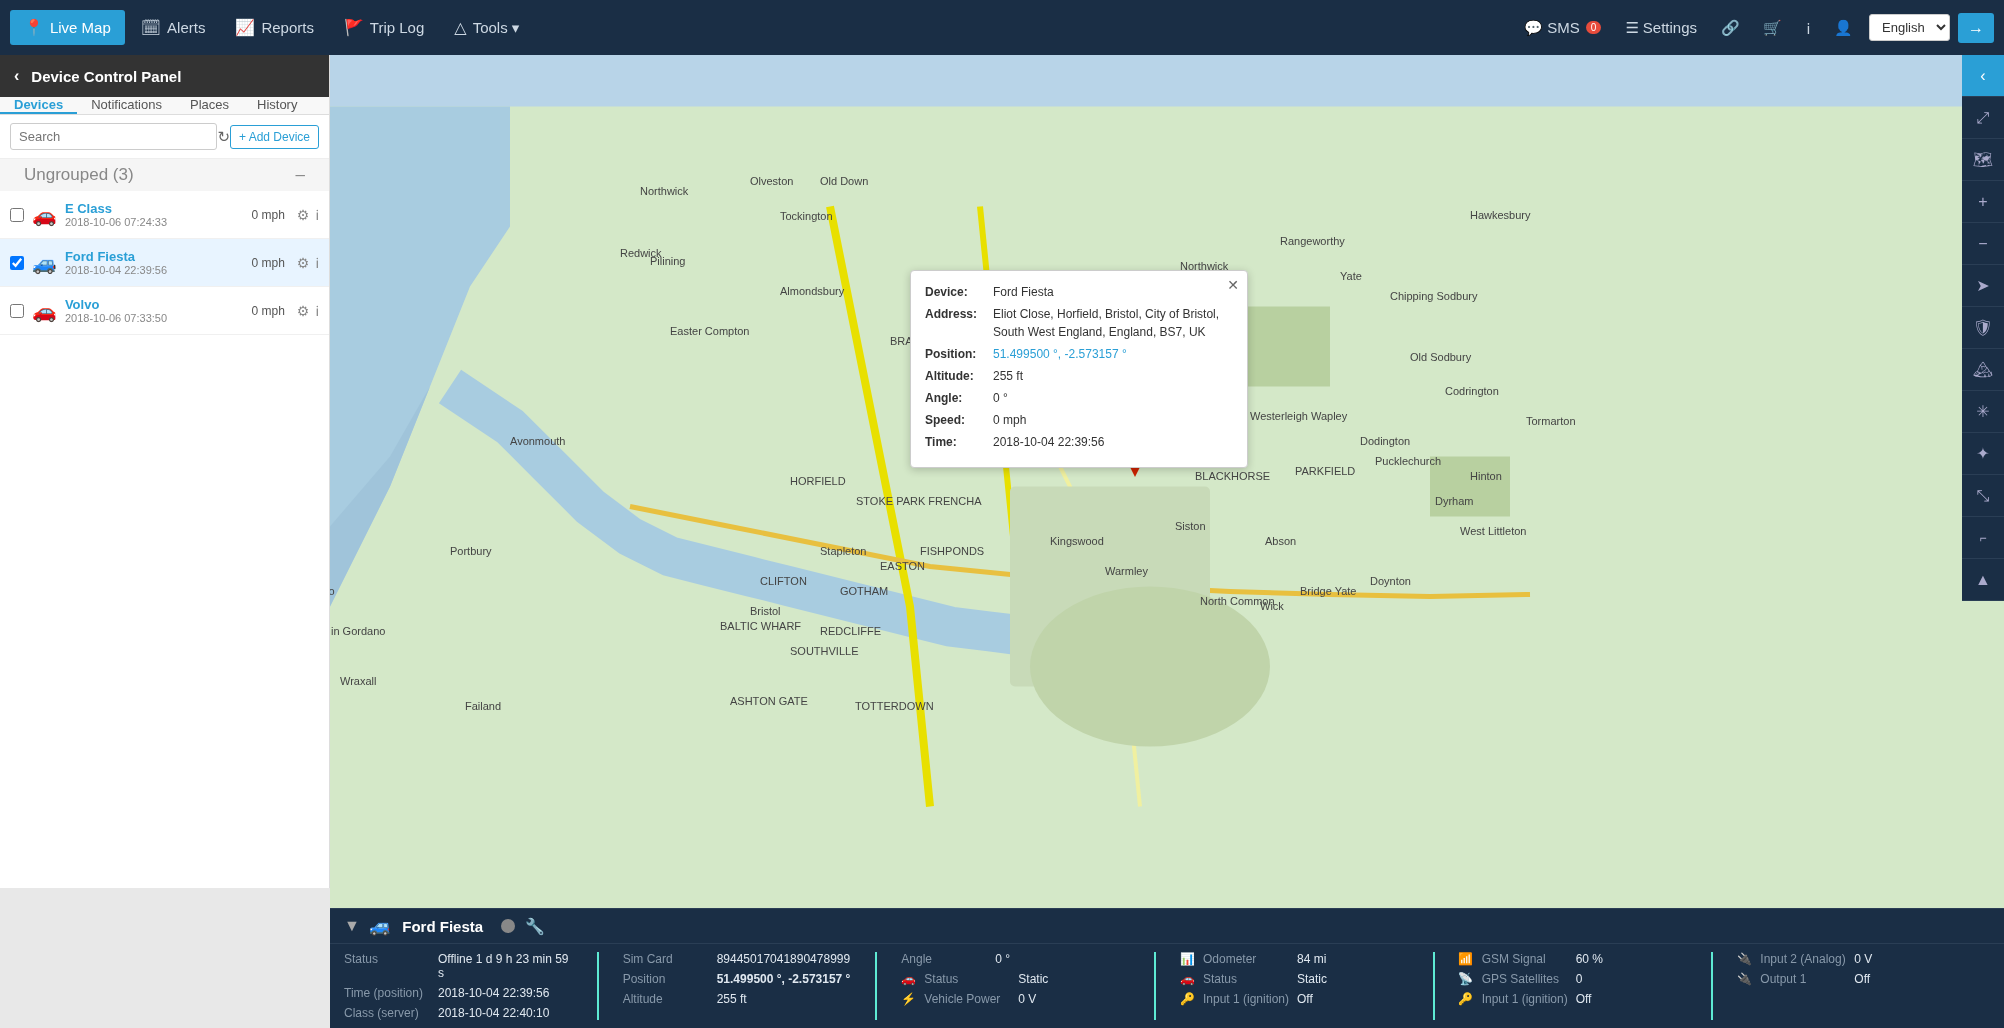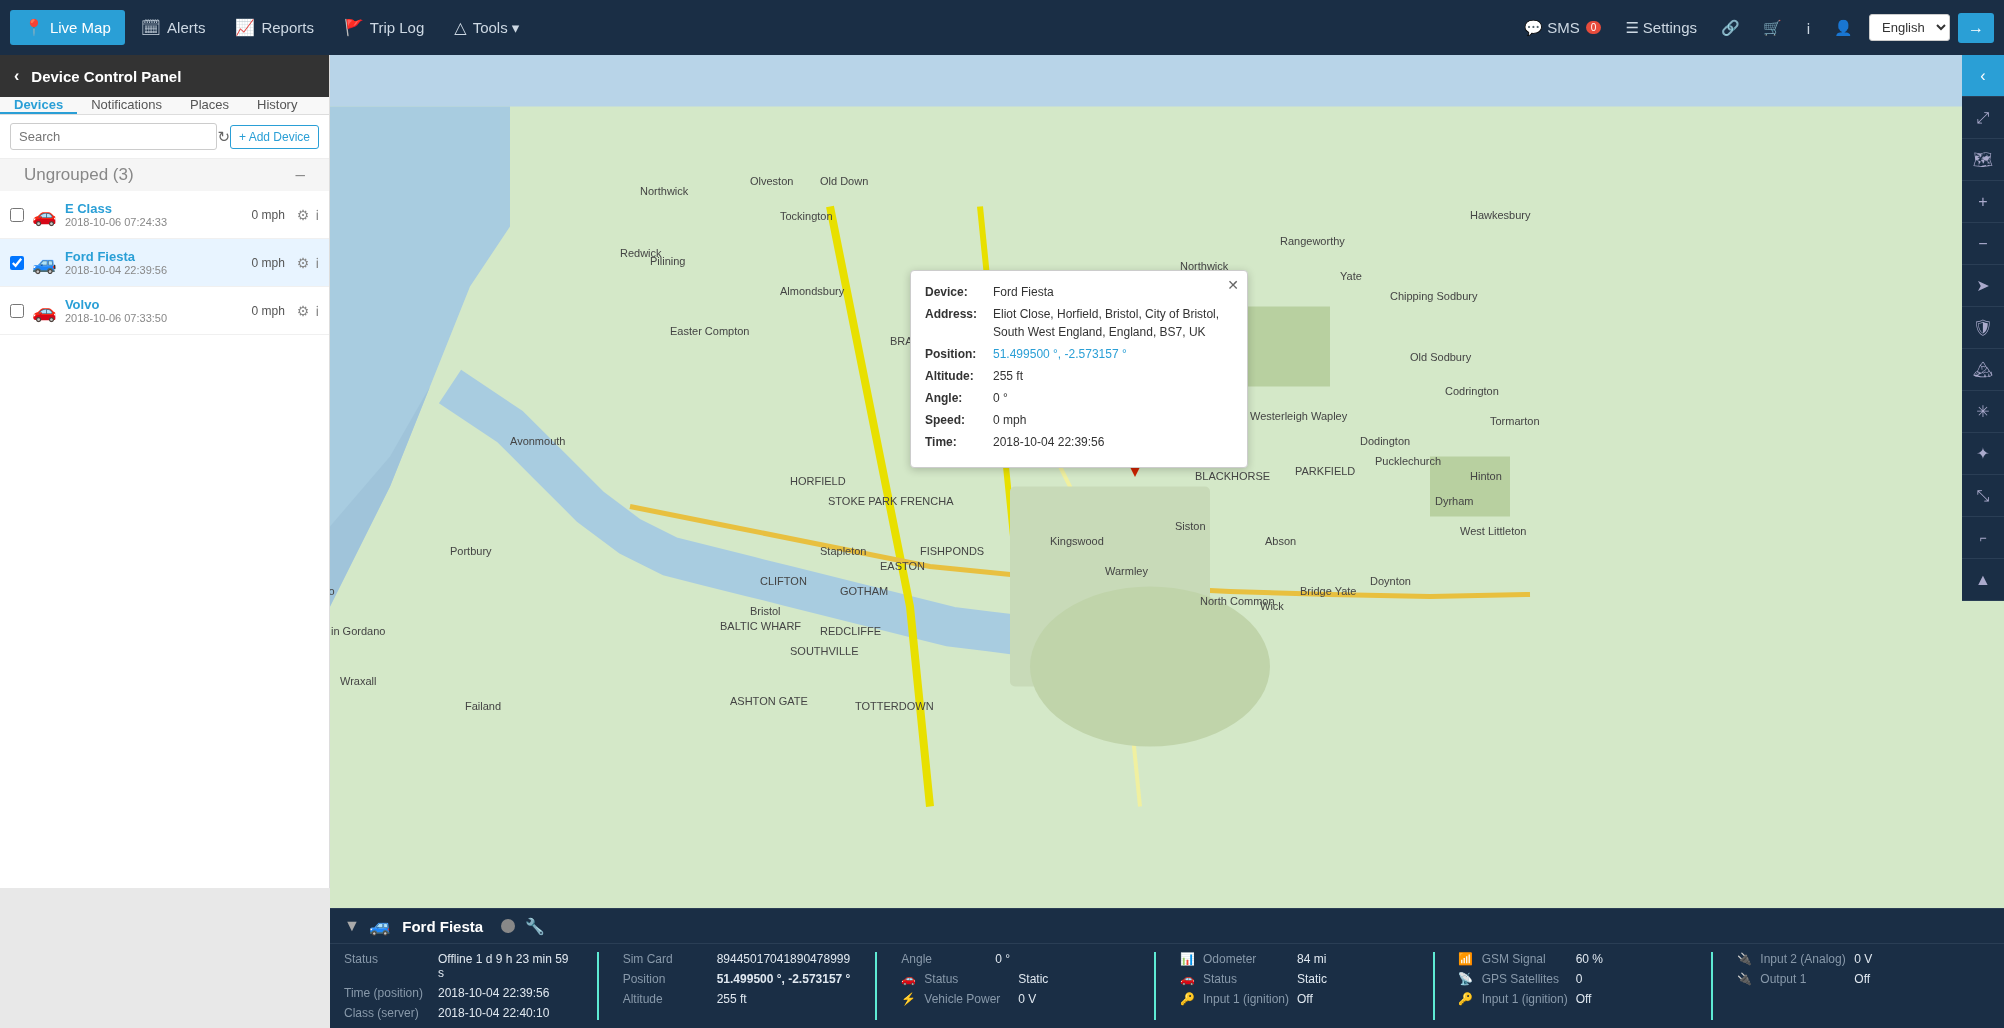--- a/index.html
+++ b/index.html
@@ -489,42 +489,42 @@
         <div class="map-text" style="top: 200px; left: 320px;">Pilining</div>
         <div class="map-text" style="top: 230px; left: 450px;">Almondsbury</div>
         <div class="map-text" style="top: 230px; left: 650px;">Bradley Stoke</div>
         <div class="map-text" style="top: 270px; left: 340px;">Easter Compton</div>
         <div class="map-text" style="top: 250px; left: 710px;">Frampton Cotterell</div>
         <div class="map-text" style="top: 280px; left: 560px;">BRANSON COURT</div>
         <div class="map-text" style="top: 420px; left: 460px;">HORFIELD</div>
         <div class="map-text" style="top: 550px; left: 420px;">Bristol</div>
         <div class="map-text" style="top: 490px; left: 120px;">Portbury</div>
         <div class="map-text" style="top: 380px; left: 180px;">Avonmouth</div>
-        <div class="map-text" style="top: 440px; left: 498px;">STOKE PARK FRENCHA</div>
+        <div class="map-text" style="top: 440px; left: 526px;">STOKE PARK FRENCHA</div>
         <div class="map-text" style="top: 530px; left: -90px;">Weston in Gordano</div>
         <div class="map-text" style="top: 570px; left: -40px;">Clapton in Gordano</div>
         <div class="map-text" style="top: 130px; left: 1140px; margin-top: 24px;">Hawkesbury</div>
         <div class="map-text" style="top: 180px; left: 950px;">Rangeworthy</div>
         <div class="map-text" style="top: 205px; left: 850px;">Northwick</div>
         <div class="map-text" style="top: 245px; left: 785px;">Iron Acton</div>
         <div class="map-text" style="top: 215px; left: 1010px;">Yate</div>
         <div class="map-text" style="top: 235px; left: 1060px;">Chipping Sodbury</div>
         <div class="map-text" style="top: 285px; left: 1080px; margin-top: 11px;">Old Sodbury</div>
         <div class="map-text" style="top: 305px; left: 745px;">Coalpit Heath</div>
         <div class="map-text" style="top: 250px; left: 735px;">Frampton Cotterell</div>
         <div class="map-text" style="top: 340px; left: 795px;">Winterbourne Down</div>
         <div class="map-text" style="top: 355px; left: 920px;">Westerleigh Wapley</div>
         <div class="map-text" style="top: 380px; left: 1030px;">Dodington</div>
         <div class="map-text" style="top: 370px; left: 655px;">Moorend</div>
         <div class="map-text" style="top: 415px; left: 865px;">BLACKHORSE</div>
         <div class="map-text" style="top: 410px; left: 965px;">PARKFIELD</div>
         <div class="map-text" style="top: 400px; left: 1045px;">Pucklechurch</div>
         <div class="map-text" style="top: 415px; left: 1140px;">Hinton</div>
         <div class="map-text" style="top: 330px; left: 1115px;">Codrington</div>
-        <div class="map-text" style="top: 360px; left: 1160px;">Tormarton</div>
+        <div class="map-text" style="top: 360px; left: 1196px;">Tormarton</div>
         <div class="map-text" style="top: 440px; left: 1105px;">Dyrham</div>
         <div class="map-text" style="top: 470px; left: 1130px;">West Littleton</div>
         <div class="map-text" style="top: 480px; left: 720px;">Kingswood</div>
         <div class="map-text" style="top: 465px; left: 845px;">Siston</div>
         <div class="map-text" style="top: 480px; left: 935px;">Abson</div>
         <div class="map-text" style="top: 540px; left: 870px;">North Common</div>
         <div class="map-text" style="top: 530px; left: 970px;">Bridge Yate</div>
         <div class="map-text" style="top: 510px; left: 775px;">Warmley</div>
         <div class="map-text" style="top: 505px; left: 550px;">EASTON</div>
         <div class="map-text" style="top: 490px; left: 490px;">Stapleton</div>

